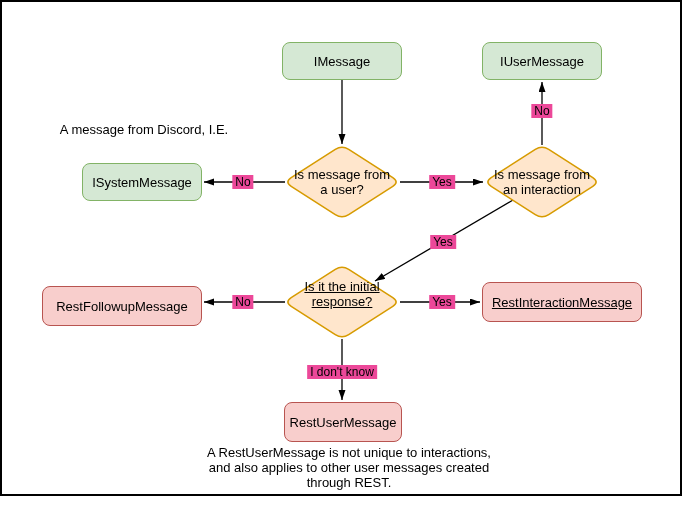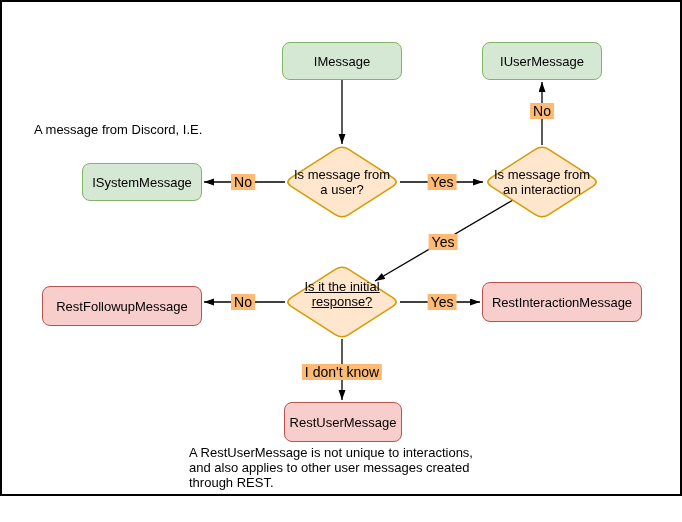--- a/index.html
+++ b/index.html
@@ -31,27 +31,28 @@
     width:120px;
     transform:translate(-50%,-50%);
     text-align:center;
     font-size:13px;
     line-height:15px;
   }
   .diamond-label span{display:block;}
   .edge-label{
     position:absolute;
     transform:translate(-50%,-50%);
-    background:#fdba74;
+    background:#ec4899;
     padding:0 3px;
-    font-size:14px;
+    font-size:12px;
     white-space:nowrap;
   }
   .annotation{
     position:absolute;
+    text-align:center;
     font-size:13px;
     line-height:15px;
   }
   .annotation span{display:block;}
 </style>
 </head>
 <body>
 
 <div class="canvas">
 
@@ -86,21 +87,21 @@
   </div>
 
   <div class="node green" style="left:80px;top:161px;width:120px;height:38px;">
     <span>ISystemMessage</span>
   </div>
 
   <div class="node red" style="left:40px;top:284px;width:160px;height:40px;">
     <span>RestFollowupMessage</span>
   </div>
 
-  <div class="node red" style="left:480px;top:280px;width:160px;height:40px;">
+  <div class="node red" style="left:480px;top:280px;width:160px;height:40px;text-decoration:underline;">
     <span>RestInteractionMessage</span>
   </div>
 
   <div class="node red" style="left:282px;top:400px;width:118px;height:40px;">
     <span>RestUserMessage</span>
   </div>
 
   <div class="diamond-label" style="left:340px;top:180px;">
     <span>Is message from</span>
     <span>a user?</span>

